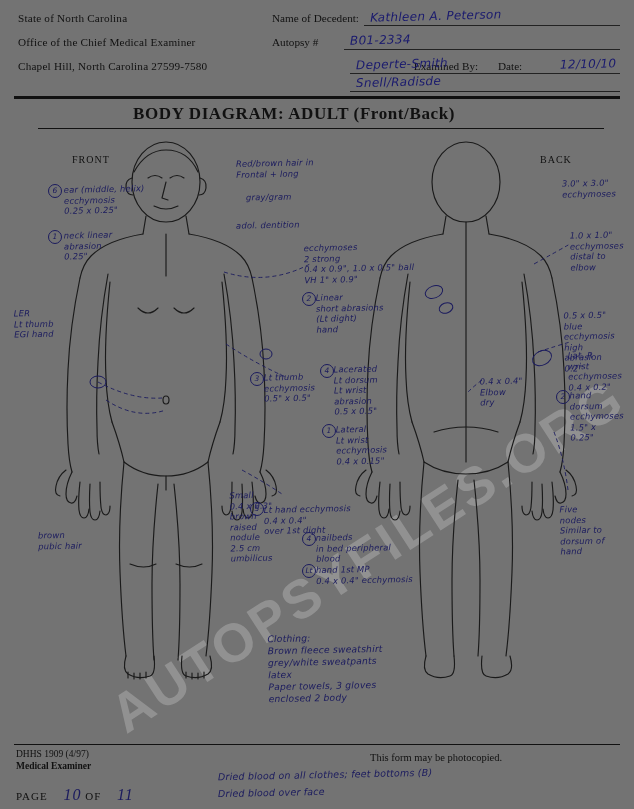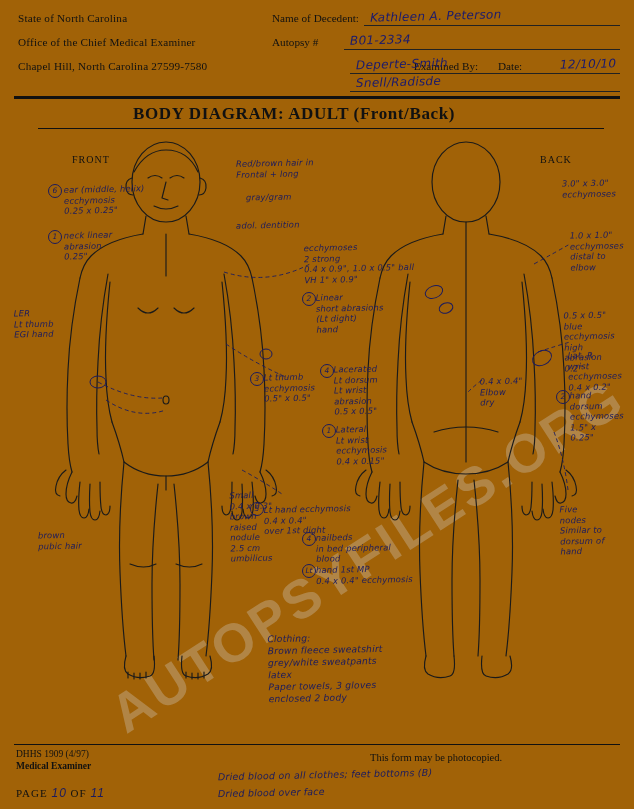--- a/index.html
+++ b/index.html
@@ -13,21 +13,21 @@
     position: relative;
     font-family: "Liberation Serif", serif;
     color: #111;
     overflow: hidden;
   }
   .page {
     position: absolute;
     left: 0; top: 0;
     width: 634px;
     height: 809px;
-    background: #a16207;
+    background: #737373;
   }
 
   
   .header {
     position: absolute;
     left: 14px;
     top: 6px;
     width: 606px;
     height: 86px;
   }
@@ -170,24 +170,25 @@
     font-weight: normal;
   }
   .pagenum {
     position: absolute;
     left: 16px;
     top: 786px;
     font-size: 11px;
     letter-spacing: 1px;
   }
   .pagenum .hw {
-    font-family: Liberation Sans, sans-serif;
+    font-family: Liberation Serif, serif;
     font-style: italic;
     color: #1b1b5e;
-    font-size: 12px;
+    font-size: 16px;
+    margin-left: 12px;
   }
 
   
   .watermark {
     position: absolute;
     left: 60px;
     top: 230px;
     width: 520px;
     height: 430px;
     pointer-events: none;

